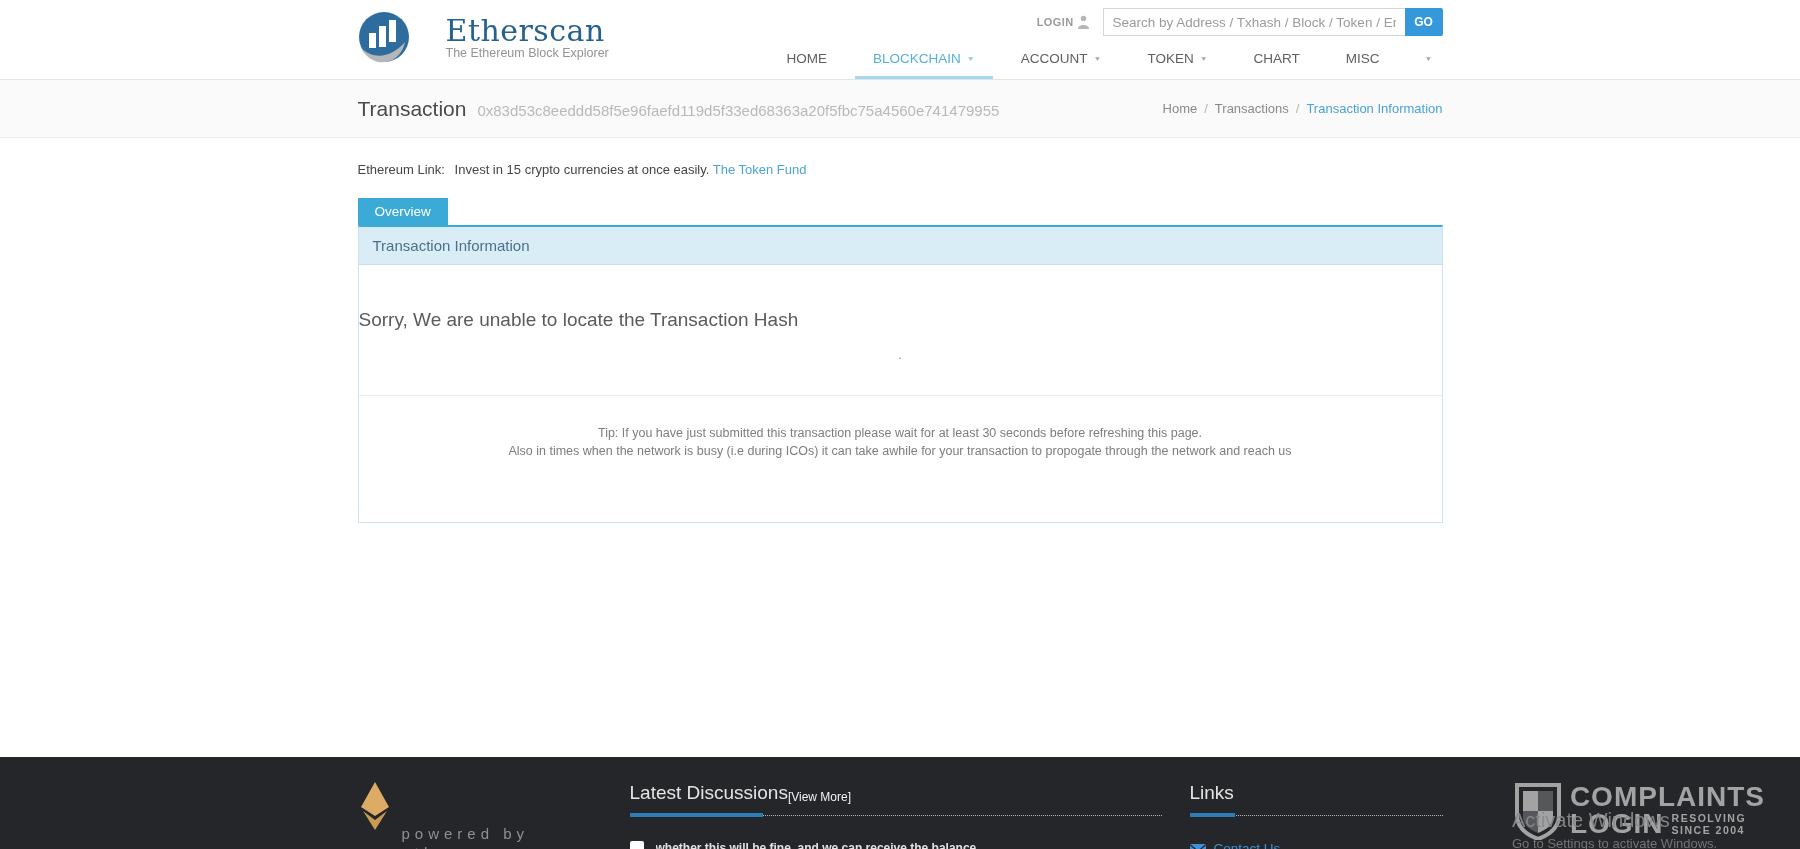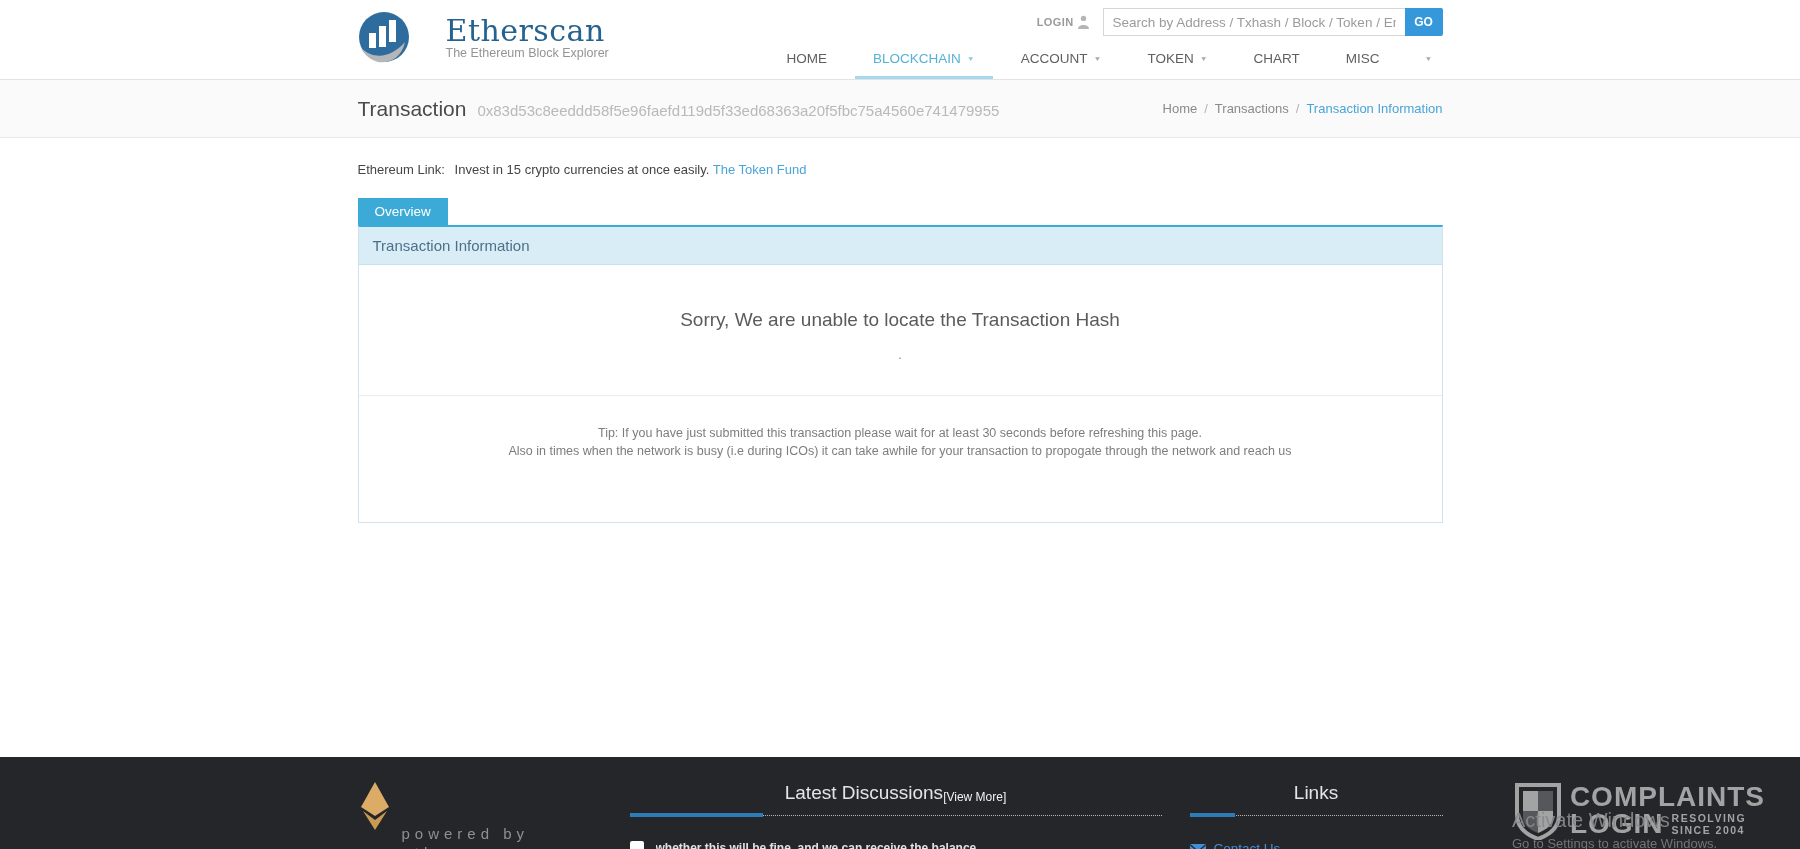--- a/index.html
+++ b/index.html
@@ -51,38 +51,38 @@
   .sponsored .lbl { margin-right:6px; }
   .sponsored a { color:#4aa4d8; text-decoration:none; cursor:pointer; }
 
   .tabs { margin-top:21px; }
   .tab { display:inline-block; background:#3caad6; color:#fff; font-size:13.5px;
     padding:6px 17px 6px; cursor:pointer; }
   .panel { border:1px solid #cde4f0; border-top:2px solid #3caad6; }
   .panel-header { background:#d9edf7; color:#4d708a; font-size:15px; padding:10px 14px;
     border-bottom:1px solid #c8dfec; }
   .panel-body { background:#fff; }
-  .nf-message { text-align:center; color:#5b5b5b; font-size:19px; padding-top:44px; }
+  .nf-message { color:#5b5b5b; font-size:19px; padding-top:44px; }
   .nf-dot { text-align:center; color:#8a8a8a; font-size:13px; margin-top:16px; }
   .nf-divider { border:none; border-top:1px solid #ececec; margin-top:33px; }
   .nf-tips { text-align:center; color:#7d7d7d; font-size:12.5px; line-height:18px;
     padding:28px 12px 62px; }
 
   
   .footer { position:absolute; left:0; top:757px; width:1800px; height:200px; background:#242629; }
   .footer .container { display:flex; padding-top:25px; }
   .f-col1 { width:272px; }
   .eth-row { display:flex; align-items:flex-start; gap:12px; padding-left:2px; }
   .eth-words { color:#8e9092; font-size:15px; letter-spacing:5px; line-height:19px; padding-top:4px;margin-top:38px; }
   .social-row { margin-top:12px; margin-left:38px; display:flex; gap:12px; }
   .social-pill { width:57px; height:18px; background:#1a1b1d; border:1px solid #303134;
     border-radius:3px; cursor:pointer; }
   .f-col2 { width:532px; }
   .f-col3 { width:253px; margin-left:28px; }
-  .f-head-row { display:flex; justify-content:center; align-items:flex-end; }
+  .f-head-row { display:flex; justify-content:flex-start; align-items:flex-end; }
   .f-heading { color:#e4e4e4; font-size:19px; font-weight:400; }
   .view-more { color:#f2f2f2; font-size:12px; cursor:pointer; }
   .f-rule { position:relative; height:4px; margin-top:9px; }
   .f-rule::after { content:""; position:absolute; left:0; right:0; top:2px; border-top:1px dotted #b5b5b5; }
   .f-rule::before { content:""; position:absolute; left:0; top:0; height:4px; background:#2b7cb9; z-index:1; }
   .f-rule.w-lg::before { width:133px; }
   .f-rule.w-sm::before { width:45px; }
   .disc-row { margin-top:24px; display:flex; align-items:flex-start; }
   .disc-check { width:14px; height:13px; background:#fdfdfd; border-radius:2px; flex:none; }
   .disc-text { margin-left:12px; font-size:12px; font-weight:bold; color:#e2e2e2;

